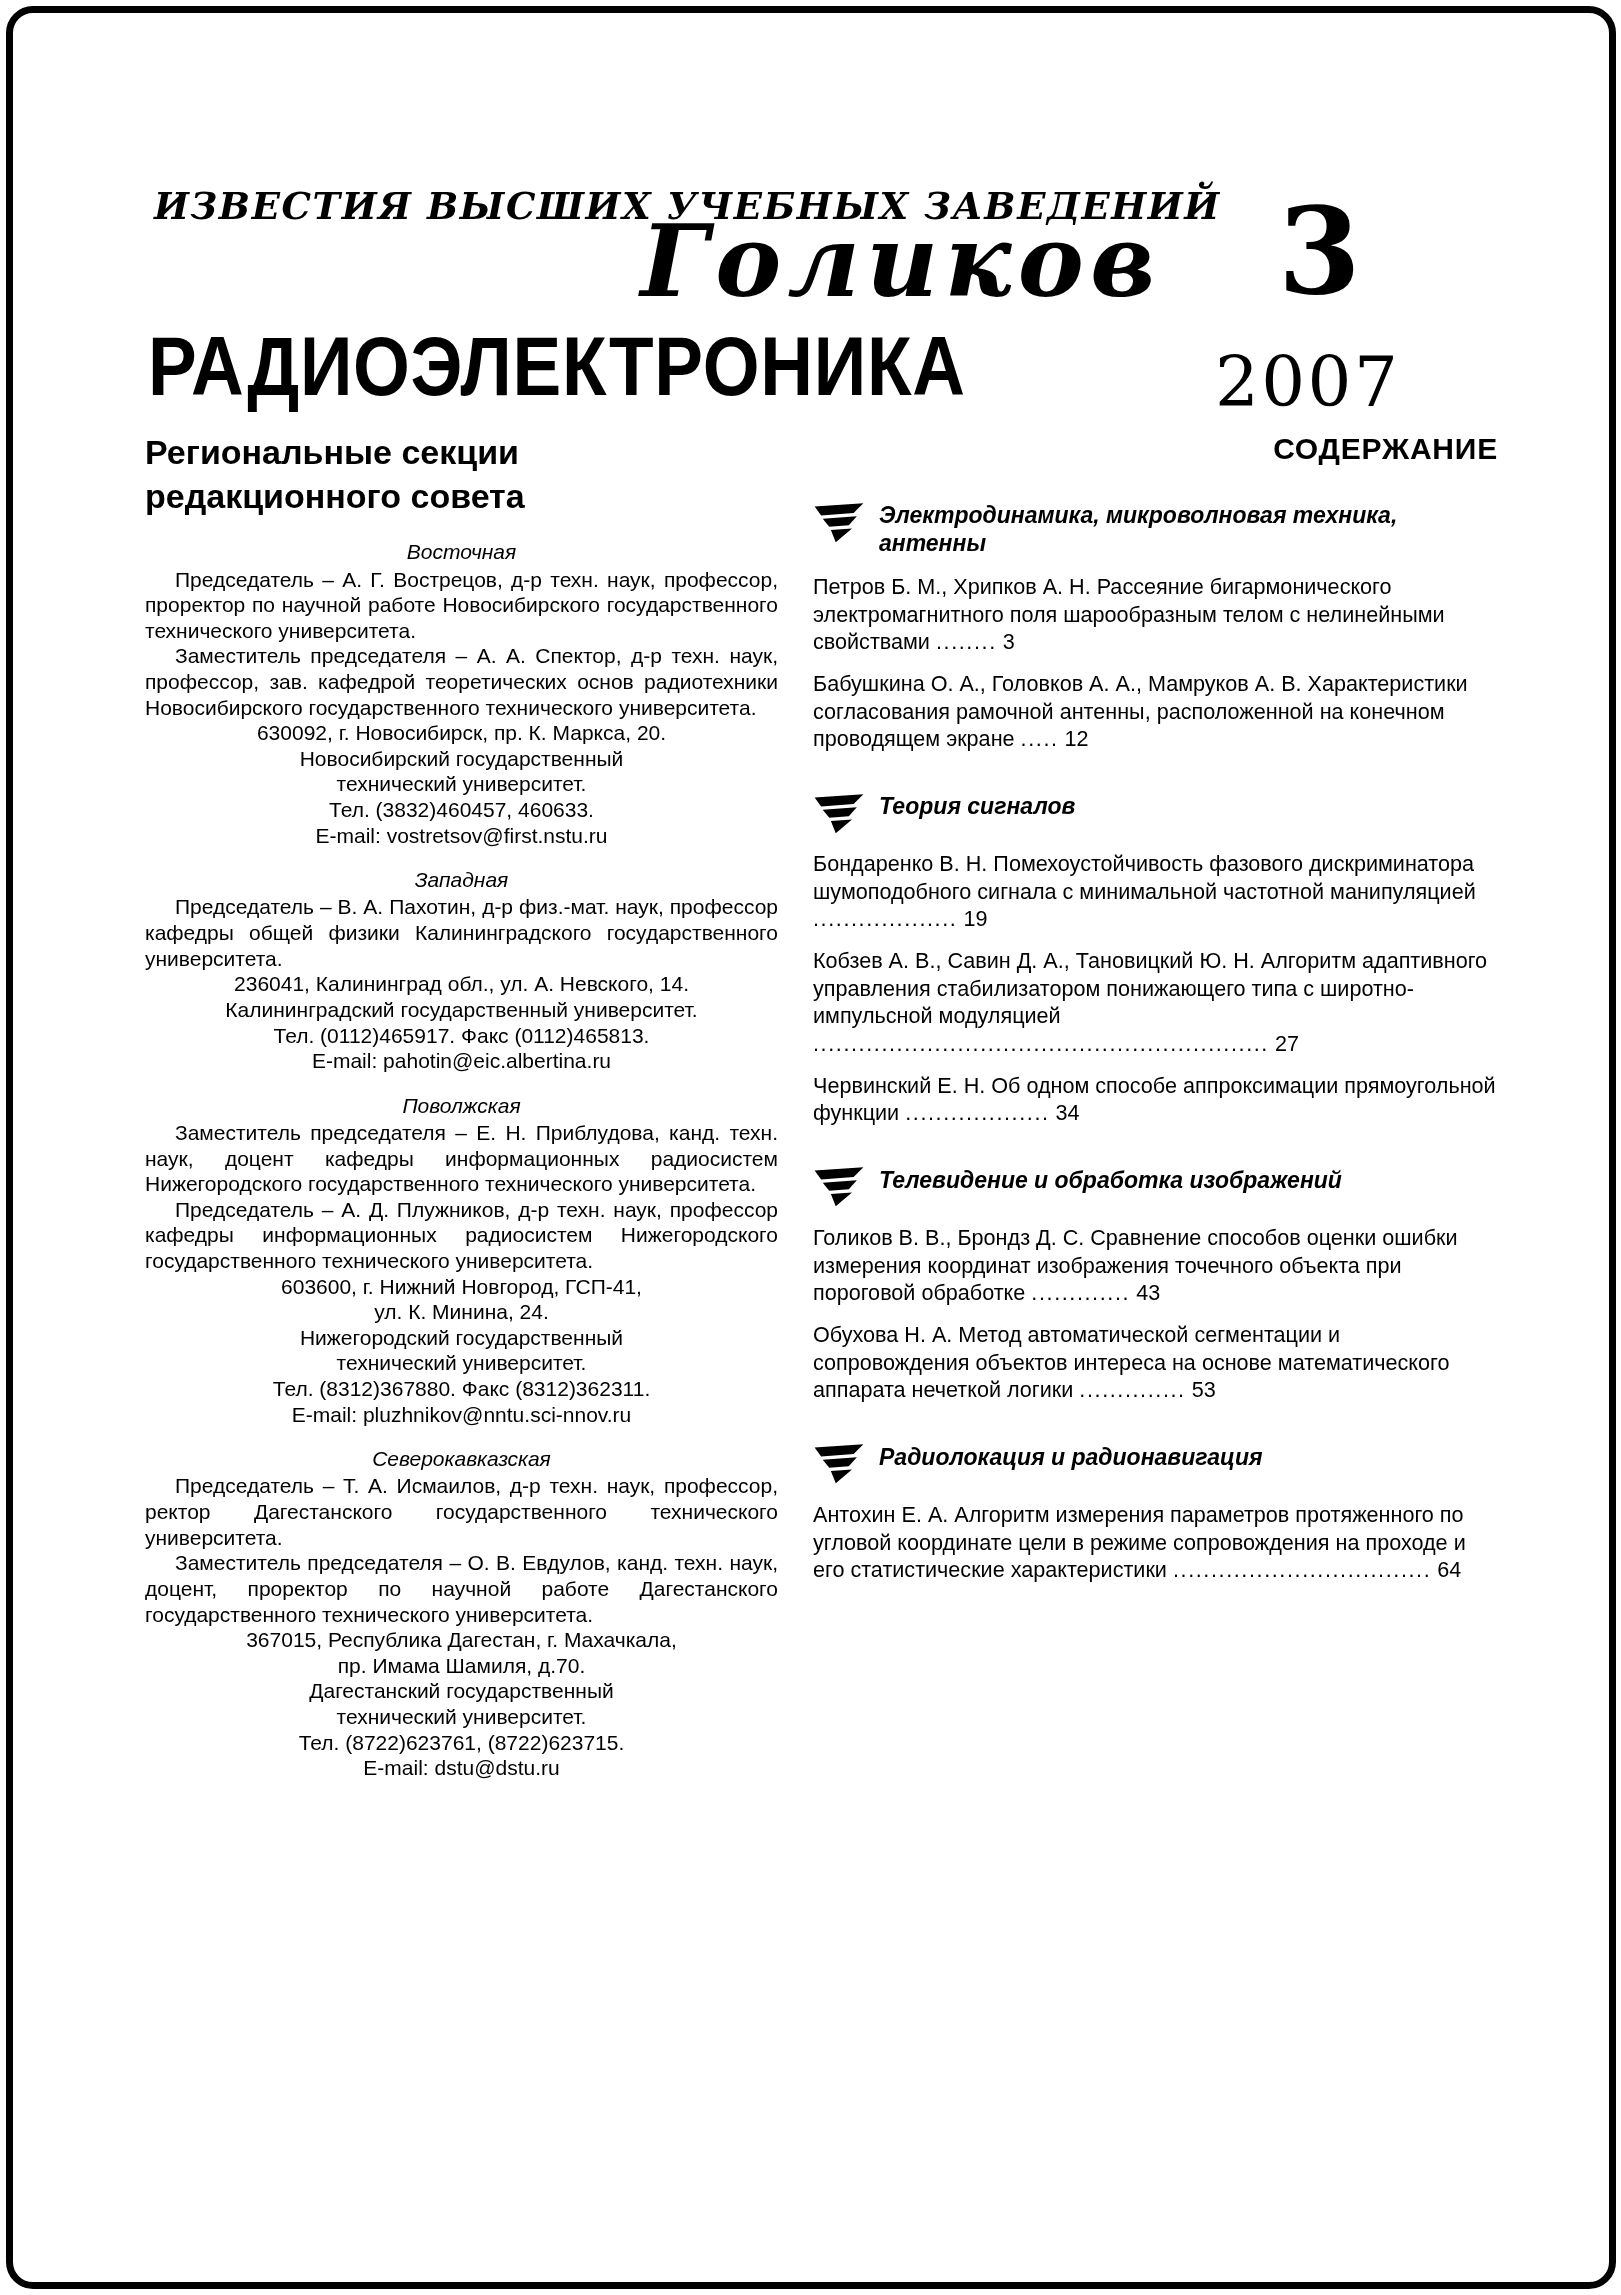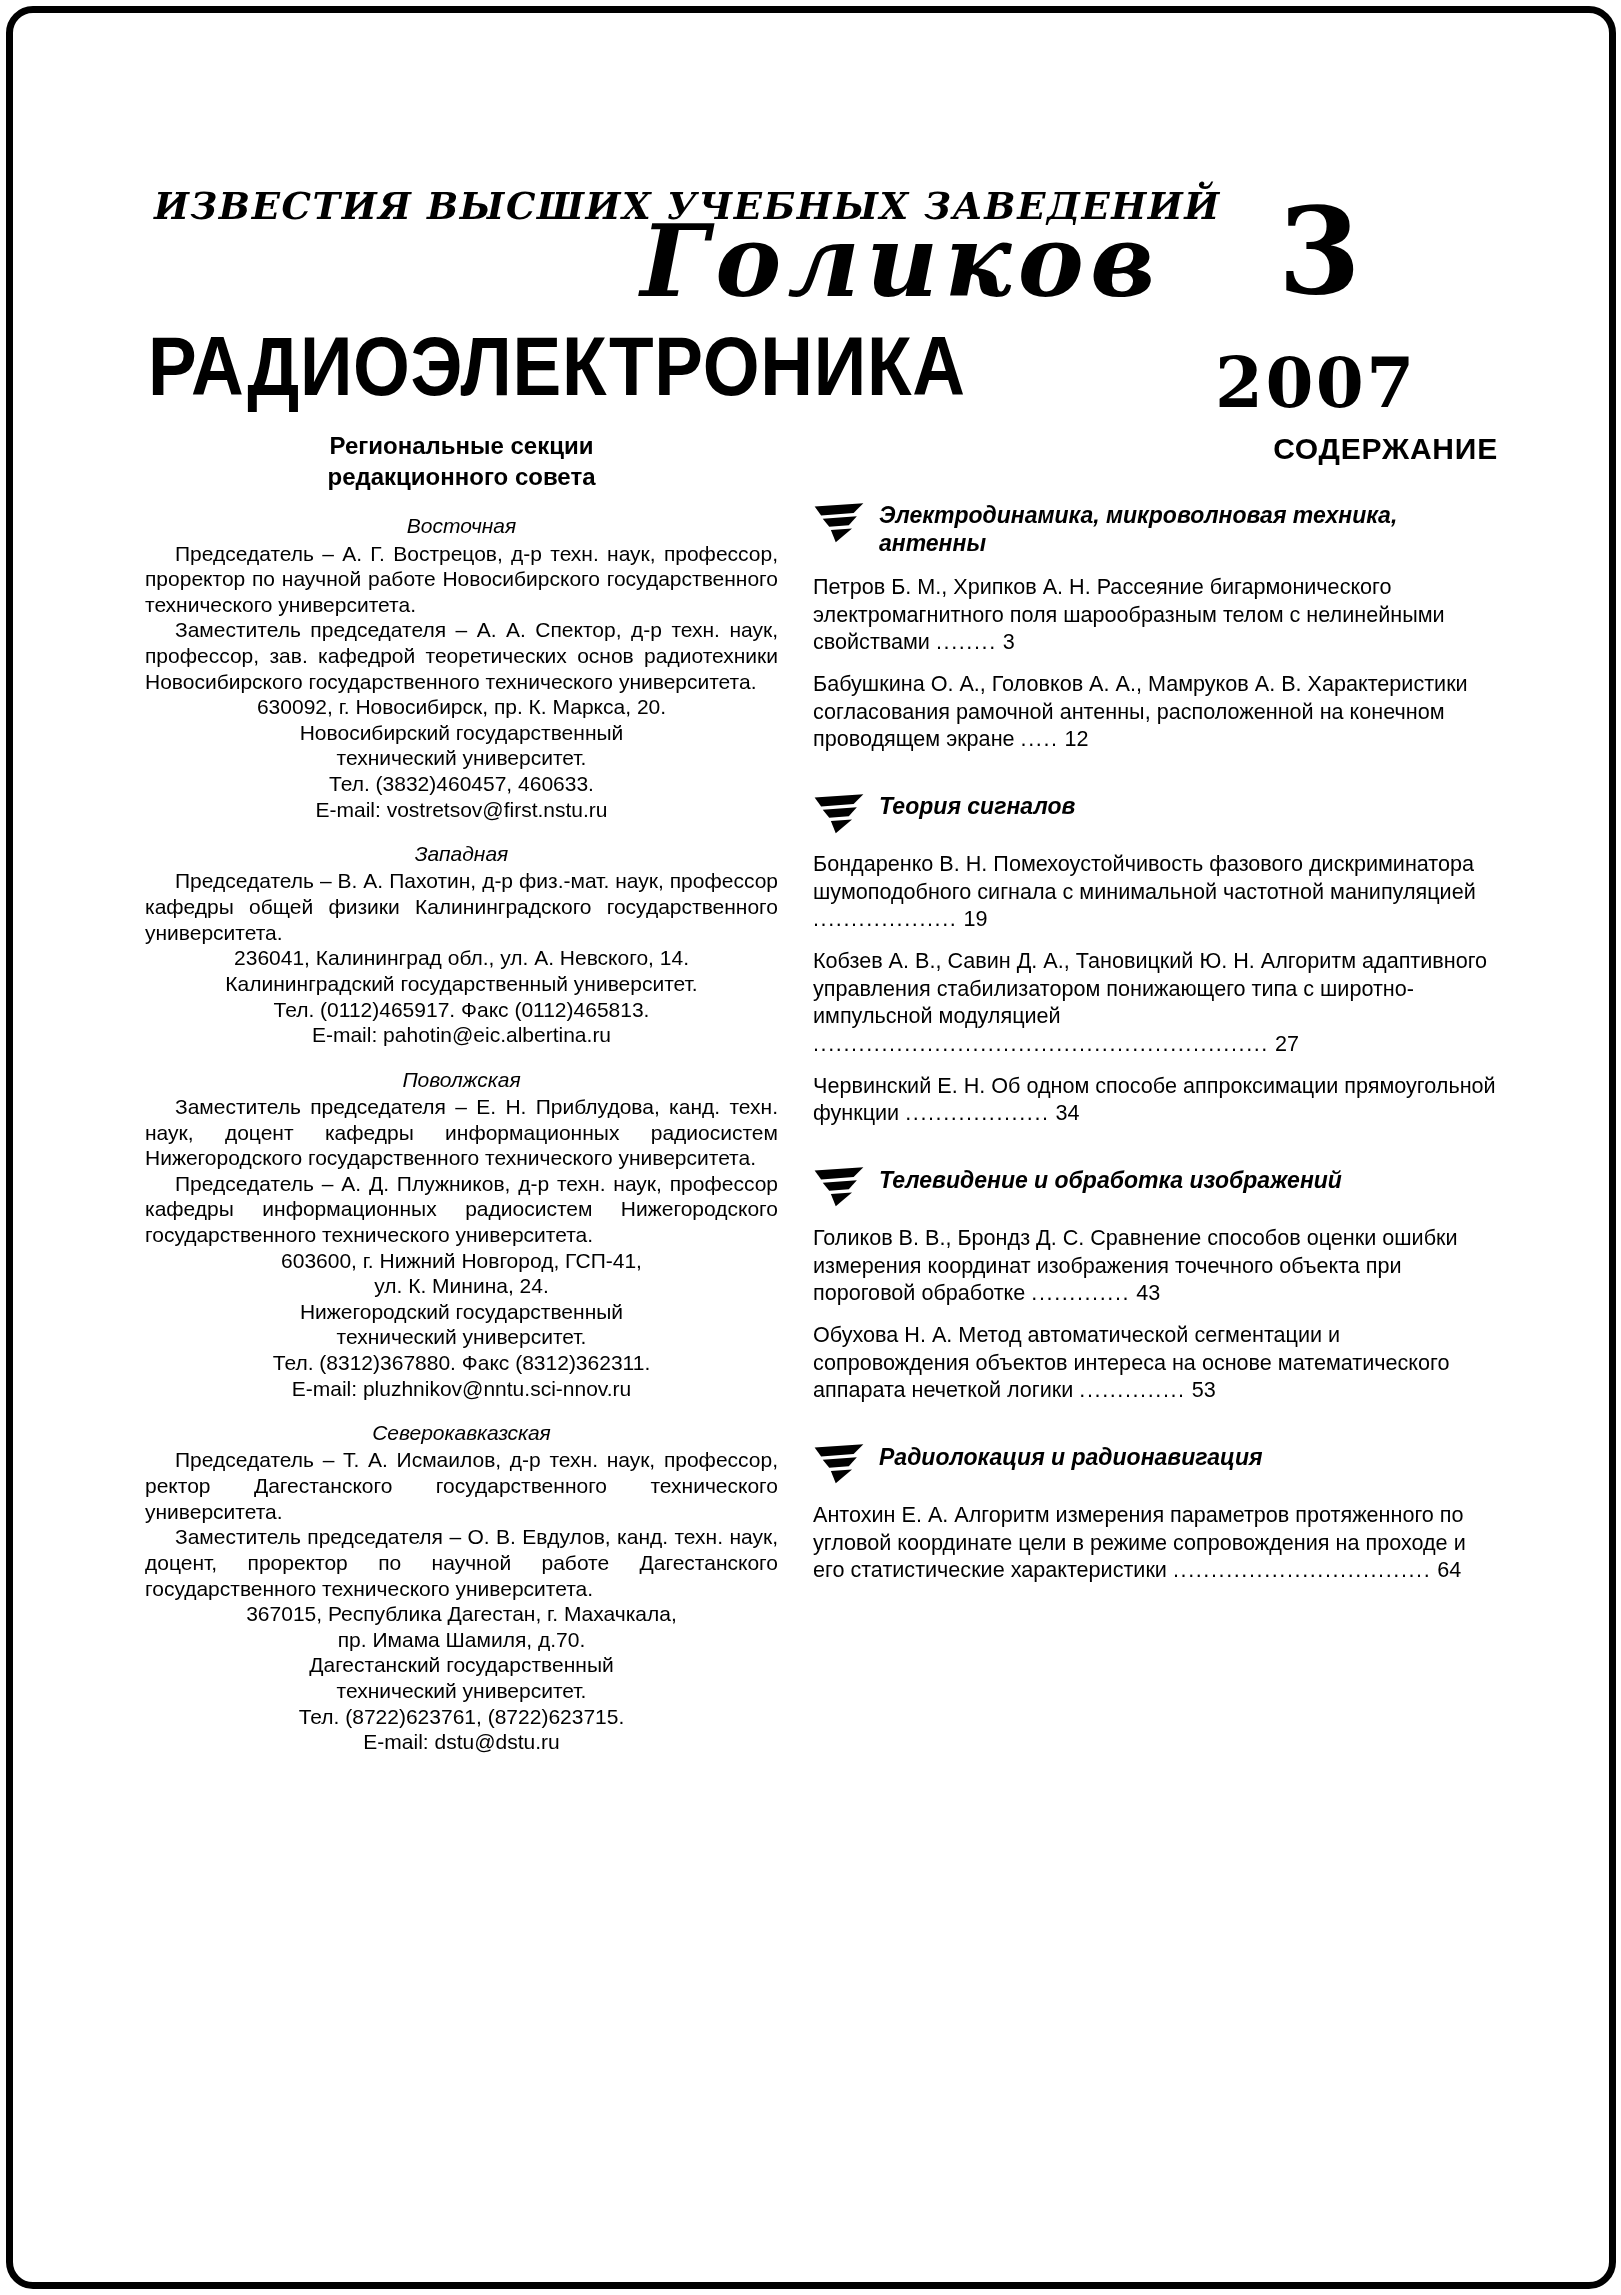--- a/index.html
+++ b/index.html
@@ -29,28 +29,28 @@
     position:absolute; left:1253px; top:192px; width:133px; text-align:center;
     font-family:"DejaVu Serif", serif; font-weight:bold; font-size:119px; line-height:1;
   }
   .journal-title {
     position:absolute; left:148px; top:319px;
     font-size:83px; font-weight:bold; white-space:nowrap;
     transform:scaleX(0.88); transform-origin:left top; letter-spacing:0.8px;
   }
   .year {
     position:absolute; left:1215px; top:342px;
-    font-family:"DejaVu Serif", serif; font-weight:bold; font-size:69px; letter-spacing:2.4px;
+    font-family:"DejaVu Serif", serif; font-weight:normal; font-size:69px; letter-spacing:2.4px;
   }
   
   .left-col {
     position:absolute; left:145px; top:430px; width:633px;
     font-size:21px; line-height:1.22;
   }
-  .col-heading { text-align:center; font-weight:bold; font-size:24px; line-height:1.3; margin-bottom:21px; }
+  .col-heading { font-weight:bold; font-size:34px; line-height:1.3; margin-bottom:21px; }
   .region-name { text-align:center; font-style:italic; margin-top:19px; margin-bottom:1.6px; }
   .para { text-align:justify; text-indent:30px; }
   .addr { text-align:center; }
   
   .right-col {
     position:absolute; left:813px; top:430px; width:685px;
     font-size:21.6px; line-height:1.28;
   }
   .toc-heading { text-align:right; font-weight:bold; font-size:30px; letter-spacing:0.8px; margin-bottom:33px; }
   .toc-section { margin-bottom:39px; }

